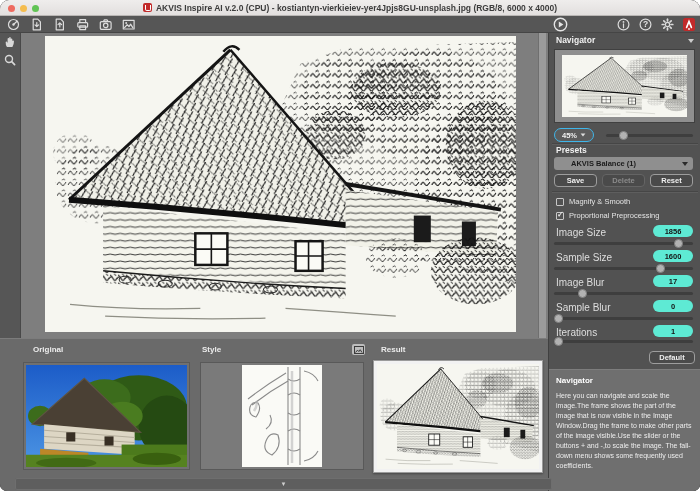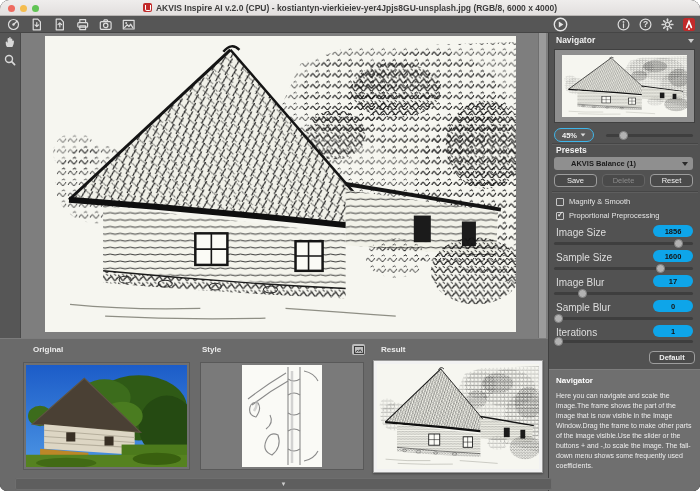--- a/index.html
+++ b/index.html
@@ -49,29 +49,29 @@
   .zoom-btn .chev-down{border-top-color:#dddddd;transform:scale(.8);}
   .zoom-slider{position:absolute;left:52px;right:2px;top:2px;height:11px;}
   .track{position:absolute;left:0;right:0;top:4px;height:3px;background:#3e3e3e;border-radius:2px;}
   .knob{position:absolute;top:1px;width:9px;height:9px;border-radius:50%;background:#b2b2b2;border:1px solid #828282;box-sizing:border-box;}
   .sep{position:absolute;left:3px;right:3px;height:1px;background:#464646;border-bottom:1px solid #5e5e5e;}
   .presets-hdr{position:absolute;left:7px;top:112px;font-size:8.5px;font-weight:bold;color:#f0f0f0;}
   .preset-select{position:absolute;left:5px;top:124px;width:139px;height:13px;background:#8f8f8f;border-radius:3px;display:flex;align-items:center;}
   .preset-select .p-val{font-size:7.5px;font-weight:bold;color:#1c1c1c;margin-left:17px;}
   .preset-select .chev-down{position:absolute;right:5px;top:5px;border-top-color:#2a2a2a;}
   .btn-row{position:absolute;left:5px;top:141px;width:139px;display:flex;justify-content:space-between;}
-  .p-btn{width:43px;height:13px;background:#4a4a4a;border:1px solid #9d9d9d;border-radius:4px;font-size:7.5px;font-weight:normal;color:#efefef;display:flex;align-items:center;justify-content:center;box-sizing:border-box;}
+  .p-btn{width:43px;height:13px;background:#4a4a4a;border:1px solid #9d9d9d;border-radius:4px;font-size:7.5px;font-weight:bold;color:#efefef;display:flex;align-items:center;justify-content:center;box-sizing:border-box;}
   .p-btn.disabled{border-color:#646464;color:#8b8b8b;}
   .cb-row{position:absolute;left:7px;width:140px;height:11px;display:flex;align-items:center;gap:5px;}
   .cb{width:8px;height:8px;border:1px solid #c6c6c6;border-radius:1px;box-sizing:border-box;position:relative;background:transparent;flex:0 0 auto;}
   .cb.checked::after{content:"\2713";position:absolute;left:0;top:-2.5px;font-size:8px;color:#e8e8e8;font-weight:bold;}
   .cb-label{font-size:7.5px;color:#e3e3e3;}
   .ctl{position:absolute;left:5px;width:139px;height:24px;}
   .ctl .lbl{position:absolute;left:2px;top:2px;font-size:10px;color:#dedede;}
-  .val-box{position:absolute;right:0;top:0;width:40px;height:12px;background:#0ea5e9;border-radius:6px;display:flex;align-items:center;justify-content:center;font-size:7.5px;font-weight:bold;color:#141414;}
+  .val-box{position:absolute;right:0;top:0;width:40px;height:12px;background:#5eead4;border-radius:6px;display:flex;align-items:center;justify-content:center;font-size:7.5px;font-weight:bold;color:#141414;}
   .ctl .track{top:17px;}
   .ctl .knob{top:14px;}
   .default-btn{position:absolute;right:6px;top:296px;width:46px;height:13px;background:#4a4a4a;border:1px solid #9d9d9d;border-radius:4px;font-size:7.5px;font-weight:bold;color:#efefef;display:flex;align-items:center;justify-content:center;box-sizing:border-box;}
   .help-panel{position:absolute;left:0;top:313px;width:152px;height:145px;background:#6f6f6f;border-top:1px solid #7d7d7d;box-sizing:border-box;padding:6px 7px;}
   .help-title{font-size:8px;font-weight:bold;color:#ffffff;margin-bottom:6px;}
   .help-text{font-size:7px;line-height:1.42;color:#ededed;}
 
   
   .bottom-panel{position:absolute;left:0;top:338px;width:548px;height:153px;background:#6a6a6a;border-top:1px solid #7c7c7c;box-sizing:border-box;}
   .bp-label{position:absolute;top:6px;font-size:8px;font-weight:bold;color:#ececec;}

